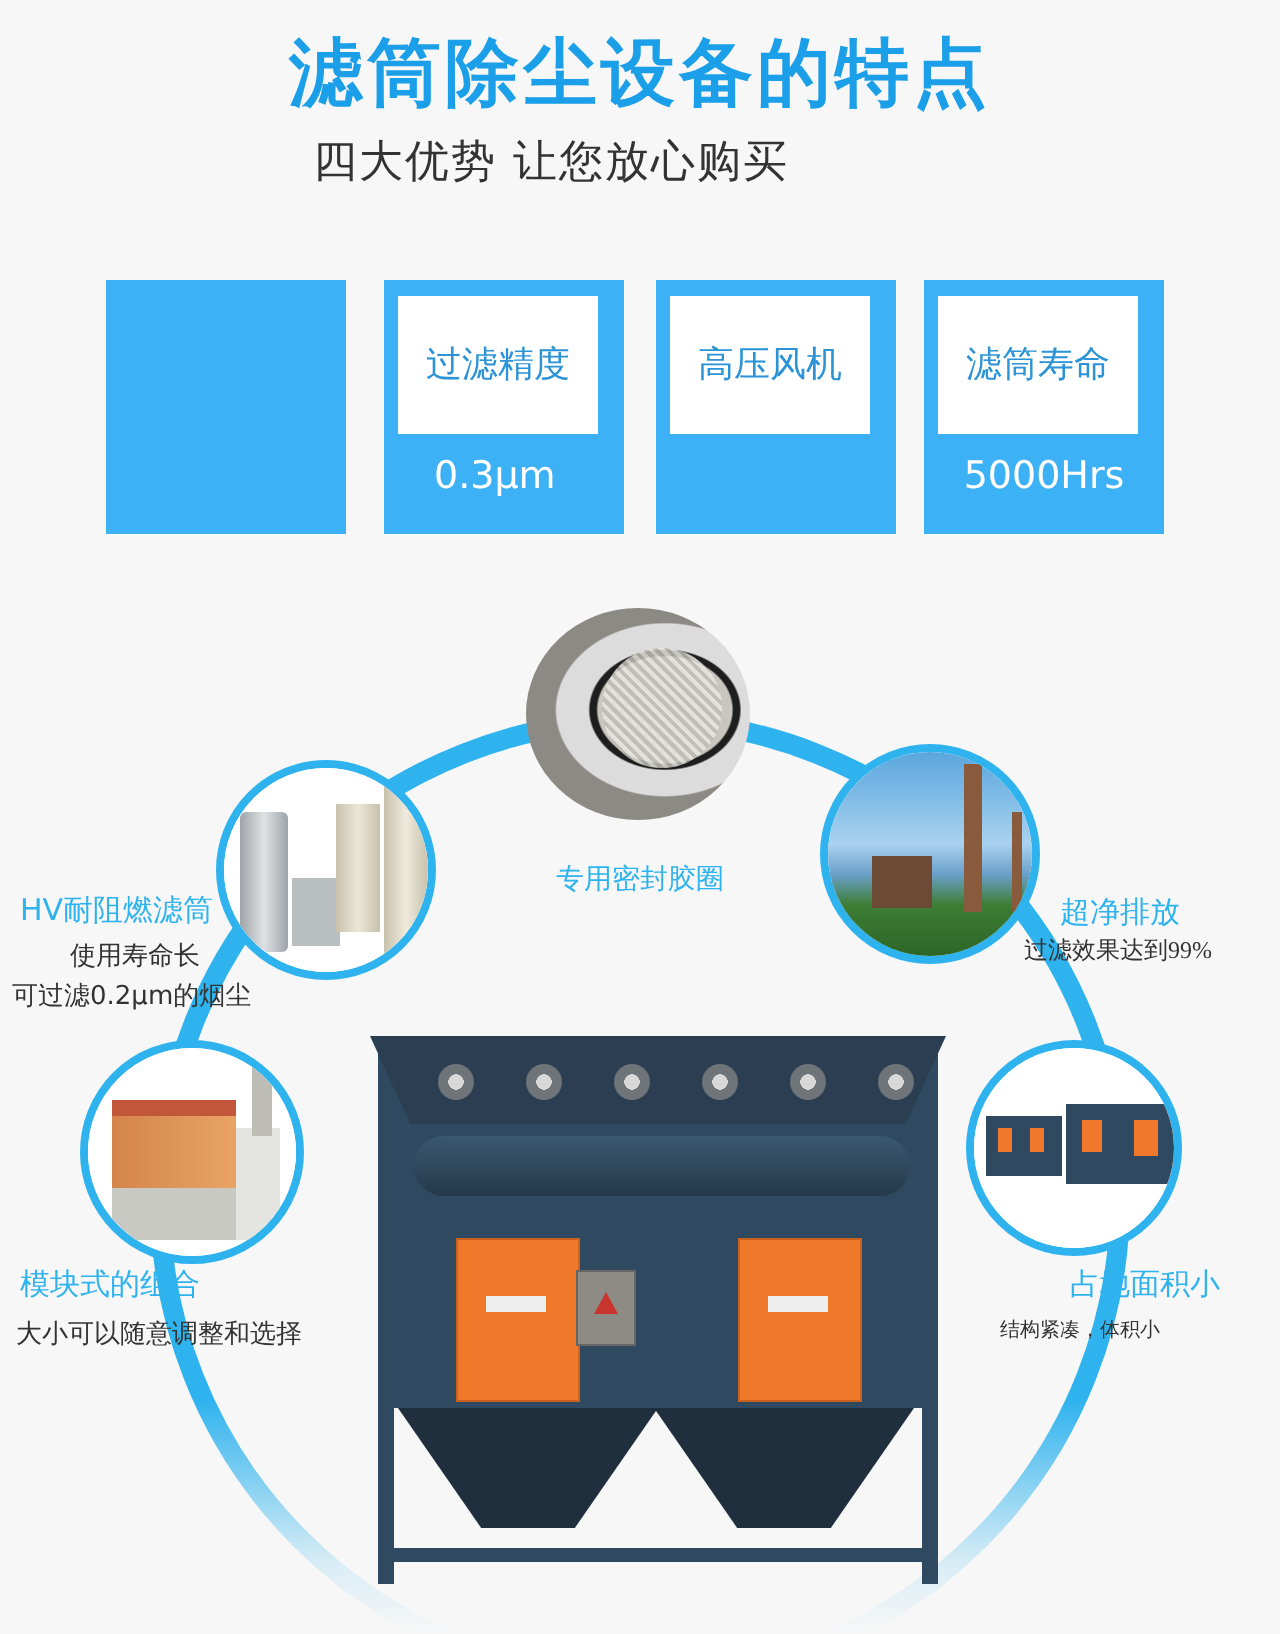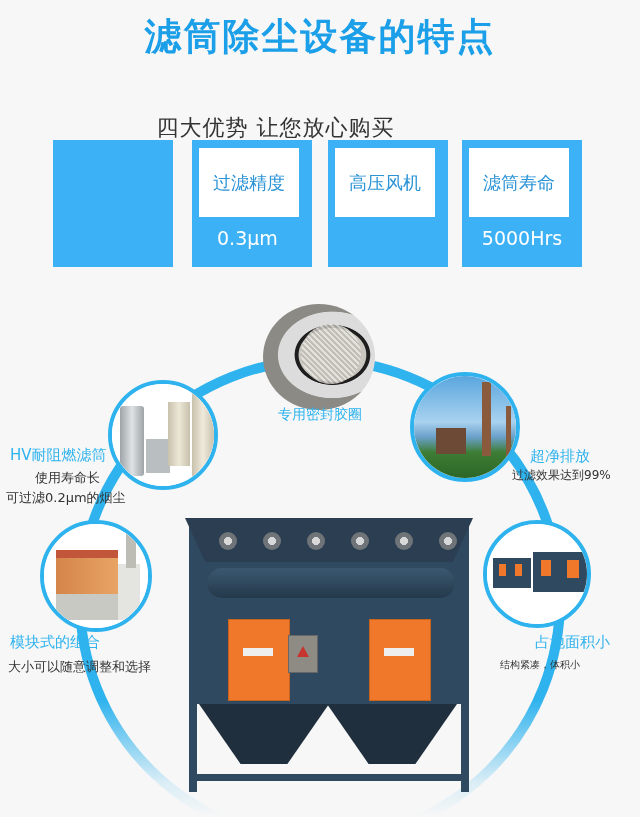--- a/index.html
+++ b/index.html
@@ -7,21 +7,21 @@
     width:640px; height:817px; overflow:hidden; position:relative;
     background:#f7f7f7;
     font-family:"DejaVu Sans", "Liberation Sans", sans-serif;
   }
   .title {
     position:absolute; left:0; width:640px; top:12px; text-align:center;
     font-size:37px; font-weight:bold; color:#1a9fe8; letter-spacing:2px;
   }
   .subtitle {
     position:absolute; left:0; width:551px; top:66px; text-align:center;
-    font-size:22px; color:#333; letter-spacing:1px;margin-top:47px;
+    font-size:22px; color:#333; letter-spacing:1px;
   }
   .card {
     position:absolute; top:140px; width:120px; height:127px;
     background:#3db1f5;
   }
   .card .inner {
     position:absolute; left:7px; top:8px; width:100px; height:69px;
     background:#fff; display:flex; align-items:center; justify-content:center;
     text-align:center; color:#2b93d6; font-size:18px; line-height:20px;
   }
@@ -98,21 +98,21 @@
 <div class="card" style="left:462px;">
   <div class="inner">滤筒寿命</div>
   <div class="val">5000Hrs</div>
 </div>
 
 <div class="ring"></div>
 
 <div class="seal">
     <div class="mesh"></div>
   </div>
-<div class="label-blue" style="left:278px;top:406px;font-size:14px;">专用密封胶圈</div>
+<div class="label-blue" style="left:278px;top:431px;font-size:14px;">专用密封胶圈</div>
 
 <div class="bubble" style="left:108px;top:380px;width:110px;height:110px;">
   <div class="img-fill" style="background:#fff;">
     <div style="position:absolute;left:8px;top:22px;width:24px;height:70px;background:linear-gradient(90deg,#9ea4a8,#dfe2e4,#9ea4a8);border-radius:3px;"></div>
     <div style="position:absolute;left:34px;top:55px;width:24px;height:34px;background:#b9bec1;"></div>
     <div style="position:absolute;left:56px;top:18px;width:22px;height:64px;background:linear-gradient(90deg,#c7c1ac,#ece7d6,#c7c1ac);"></div>
     <div style="position:absolute;left:80px;top:2px;width:22px;height:92px;background:linear-gradient(90deg,#c7c1ac,#efeadb,#c7c1ac);"></div>
   </div>
 </div>
 <div class="label-blue" style="left:10px;top:446px;font-size:15px;">HV耐阻燃滤筒</div>
@@ -120,21 +120,21 @@
 <div class="label-dark" style="left:6px;top:489px;">可过滤0.2μm的烟尘</div>
 
 <div class="bubble" style="left:410px;top:372px;width:110px;height:110px;">
   <div class="img-fill" style="background:linear-gradient(#5aa6de 0%,#a9d2ef 45%,#6aa0c9 60%,#3d7d34 75%,#2c6627 100%);">
     <div style="position:absolute;left:68px;top:6px;width:9px;height:74px;background:#8a5a3c;"></div>
     <div style="position:absolute;left:92px;top:30px;width:5px;height:50px;background:#8a5a3c;"></div>
     <div style="position:absolute;left:22px;top:52px;width:30px;height:26px;background:#6d4a36;"></div>
   </div>
 </div>
 <div class="label-blue" style="left:530px;top:447px;">超净排放</div>
-<div class="label-dark" style="left:512px;top:467px;font-size:12px;">过滤效果达到99%</div>
+<div class="label-dark" style="left:512px;top:467px;font-size:12px;font-family:Liberation Serif, serif;">过滤效果达到99%</div>
 
 <div class="bubble" style="left:40px;top:520px;width:112px;height:112px;">
   <div class="img-fill" style="background:#fff;">
     <div style="position:absolute;left:12px;top:26px;width:62px;height:44px;background:linear-gradient(90deg,#d5854a,#e8a464);"></div>
     <div style="position:absolute;left:12px;top:26px;width:62px;height:8px;background:#c2563a;"></div>
     <div style="position:absolute;left:12px;top:70px;width:62px;height:26px;background:#c9c9c3;"></div>
     <div style="position:absolute;left:74px;top:40px;width:22px;height:56px;background:#e4e4e0;"></div>
     <div style="position:absolute;left:82px;top:4px;width:10px;height:40px;background:#bdbdb6;"></div>
   </div>
 </div>

